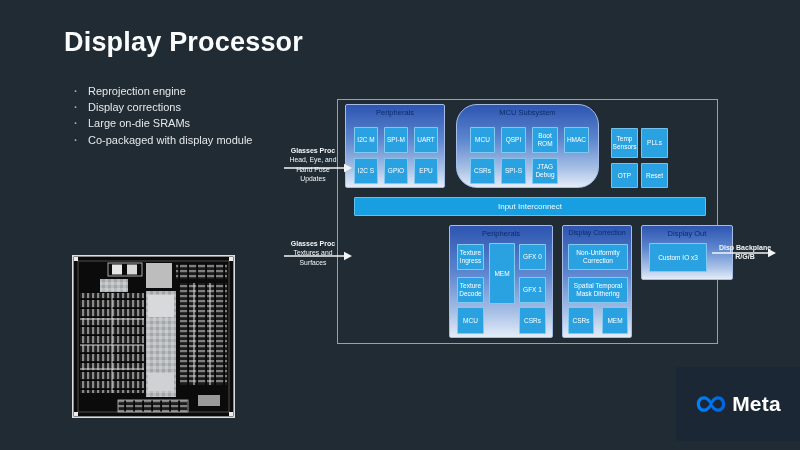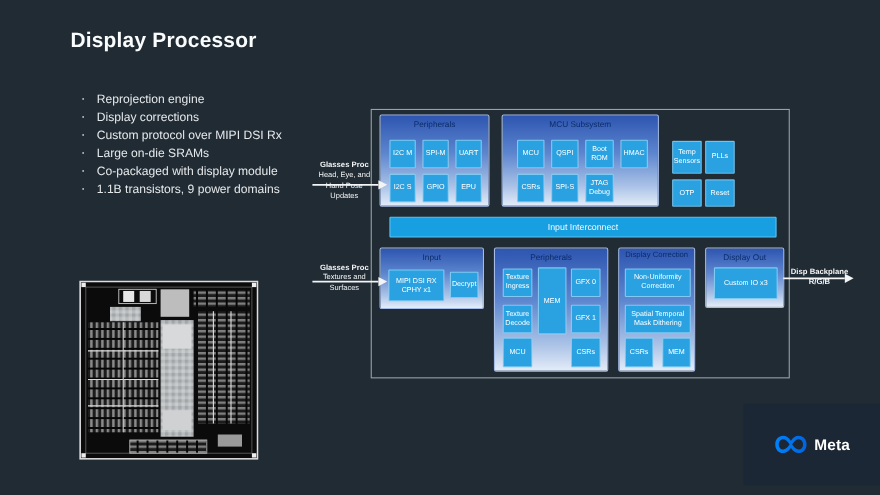--- a/index.html
+++ b/index.html
@@ -1,20 +1,20 @@
 <!DOCTYPE html>
 <html><head>
 <meta charset="utf-8">
 <style>
   html,body{margin:0;padding:0;background:#202b33;}
   .slide{position:relative;width:800px;height:450px;overflow:hidden;background:#202b33;
          font-family:"Liberation Sans","DejaVu Sans",sans-serif;}
 
   
-  .title{position:absolute;left:64px;top:27px;font-size:19px;font-weight:700;
+  .title{position:absolute;left:64px;top:27px;font-size:27px;font-weight:700;
          color:#fafcfd;letter-spacing:.2px;}
   .bullets{position:absolute;left:70px;top:83px;width:235px;margin:0;padding:0;list-style:none;}
   .bullets li{position:relative;padding-left:18px;font-size:11px;line-height:16.2px;color:#e6e9eb;}
   .bullets li::before{content:"\00B7";position:absolute;left:4px;color:#aab3b9;font-weight:700;}
 
   
   .outer-box{position:absolute;left:337px;top:99px;width:381px;height:245px;
              border:1px solid #97a1a7;box-sizing:border-box;}
   .ctr{position:absolute;box-sizing:border-box;border:1px solid #a6bce8;border-radius:2px;
        background:linear-gradient(180deg,#2e55b0 0%,#5d86cf 42%,#a9c1e6 78%,#e4ecf8 100%);}
@@ -35,36 +35,34 @@
   .ext-label .l1{font-weight:700;font-size:7px;line-height:9.4px;}
   .ext-label .ln{font-size:6.8px;line-height:9.4px;}
   .ext-label.bold2 .ln{font-weight:700;font-size:7px;}
 
   
   .die{position:absolute;left:72px;top:255px;}
 
   
   .meta-panel{position:absolute;left:676px;top:367px;width:124px;height:74px;background:#1b2734;
               display:flex;align-items:center;justify-content:center;gap:5px;}
-  .meta-word{color:#fff;font-size:14px;font-weight:700;letter-spacing:.2px;}
+  .meta-word{color:#fff;font-size:21px;font-weight:700;letter-spacing:.2px;}
 </style>
 </head>
 <body>
 
 <div class="slide">
 
   <div class="title">Display Processor</div>
 
   <ul class="bullets">
     <li>Reprojection engine</li>
     <li>Display corrections</li>
-    <li>Custom protocol over MIPI DSI Rx</li>
     <li>Large on-die SRAMs</li>
     <li>Co-packaged with display module</li>
-    <li>1.1B transistors, 9 power domains</li>
   </ul>
 
   <svg class="die" width="163" height="163" viewBox="0 0 163 163">
     <defs>
       <pattern id="sramV" width="5" height="9" patternUnits="userSpaceOnUse">
         <rect width="5" height="9" fill="#1c1c1c"></rect>
         <rect width="2.2" height="9" fill="#8a8a8a"></rect>
         <rect y="7.2" width="5" height="1.8" fill="#060606"></rect>
       </pattern>
       <pattern id="sramH" width="9" height="5" patternUnits="userSpaceOnUse">
@@ -141,64 +139,59 @@
   <div class="ctr" style="left:345px;top:104px;width:100px;height:84px;">
     <div class="ctr-title">Peripherals</div>
     <div class="blk" style="left:8px;top:22px;width:24px;height:26px;">I2C M</div>
     <div class="blk" style="left:38px;top:22px;width:24px;height:26px;">SPI-M</div>
     <div class="blk" style="left:68px;top:22px;width:24px;height:26px;">UART</div>
     <div class="blk" style="left:8px;top:53px;width:24px;height:26px;">I2C S</div>
     <div class="blk" style="left:38px;top:53px;width:24px;height:26px;">GPIO</div>
     <div class="blk" style="left:68px;top:53px;width:24px;height:26px;">EPU</div>
   </div>
 
-  <div class="ctr" style="left:456px;top:104px;width:143px;height:84px;">
+  <div class="ctr" style="left:456px;top:104px;width:143px;height:84px;border-radius:21px;">
     <div class="ctr-title">MCU Subsystem</div>
     <div class="blk" style="left:13px;top:22px;width:25px;height:26px;">MCU</div>
     <div class="blk" style="left:44px;top:22px;width:25px;height:26px;">QSPI</div>
     <div class="blk" style="left:75px;top:22px;width:26px;height:26px;">Boot ROM</div>
     <div class="blk" style="left:107px;top:22px;width:25px;height:26px;">HMAC</div>
     <div class="blk" style="left:13px;top:53px;width:25px;height:26px;">CSRs</div>
     <div class="blk" style="left:44px;top:53px;width:25px;height:26px;">SPI-S</div>
     <div class="blk" style="left:75px;top:53px;width:26px;height:26px;">JTAG Debug</div>
   </div>
 
   <div class="solo" style="left:611px;top:128px;width:27px;height:30px;">Temp Sensors</div>
   <div class="solo" style="left:641px;top:128px;width:27px;height:30px;">PLLs</div>
   <div class="solo" style="left:611px;top:163px;width:27px;height:25px;">OTP</div>
   <div class="solo" style="left:641px;top:163px;width:27px;height:25px;">Reset</div>
 
   <div class="interconnect">Input Interconnect</div>
 
-  <div class="ctr" style="left:345px;top:225px;width:95px;height:56px;">
-    <div class="ctr-title">Input</div>
-    <div class="blk" style="left:7px;top:19px;width:51px;height:29px;">MIPI DSI RX CPHY x1</div>
-    <div class="blk" style="left:63px;top:21px;width:26px;height:24px;">Decrypt</div>
-  </div>
 
   <div class="ctr" style="left:449px;top:225px;width:104px;height:113px;">
     <div class="ctr-title">Peripherals</div>
     <div class="blk" style="left:7px;top:18px;width:27px;height:26px;">Texture Ingress</div>
     <div class="blk" style="left:7px;top:51px;width:27px;height:26px;">Texture Decode</div>
     <div class="blk" style="left:7px;top:81px;width:27px;height:27px;">MCU</div>
     <div class="blk" style="left:39px;top:17px;width:26px;height:61px;">MEM</div>
     <div class="blk" style="left:69px;top:18px;width:27px;height:26px;">GFX 0</div>
     <div class="blk" style="left:69px;top:51px;width:27px;height:26px;">GFX 1</div>
     <div class="blk" style="left:69px;top:81px;width:27px;height:27px;">CSRs</div>
   </div>
 
   <div class="ctr" style="left:562px;top:225px;width:70px;height:113px;">
     <div class="ctr-title" style="font-size:7px;">Display Correction</div>
     <div class="blk" style="left:5px;top:18px;width:60px;height:26px;">Non-Uniformity Correction</div>
     <div class="blk" style="left:5px;top:51px;width:60px;height:26px;">Spatial Temporal Mask Dithering</div>
     <div class="blk" style="left:5px;top:81px;width:26px;height:27px;">CSRs</div>
     <div class="blk" style="left:39px;top:81px;width:26px;height:27px;">MEM</div>
   </div>
 
-  <div class="ctr" style="left:641px;top:225px;width:72px;height:55px;">
+  <div class="ctr" style="left:641px;top:225px;width:92px;height:55px;">
     <div class="ctr-title">Display Out</div>
     <div class="blk" style="left:7px;top:17px;width:58px;height:29px;">Custom IO x3</div>
   </div>
 
   <div class="meta-panel">
     <svg width="32" height="22" viewBox="0 0 36 24">
       <defs>
         <linearGradient id="metaGrad" x1="0" y1="0" x2="1" y2="0">
           <stop offset="0" stop-color="#0082fb"></stop>
           <stop offset="1" stop-color="#0064e0"></stop>

